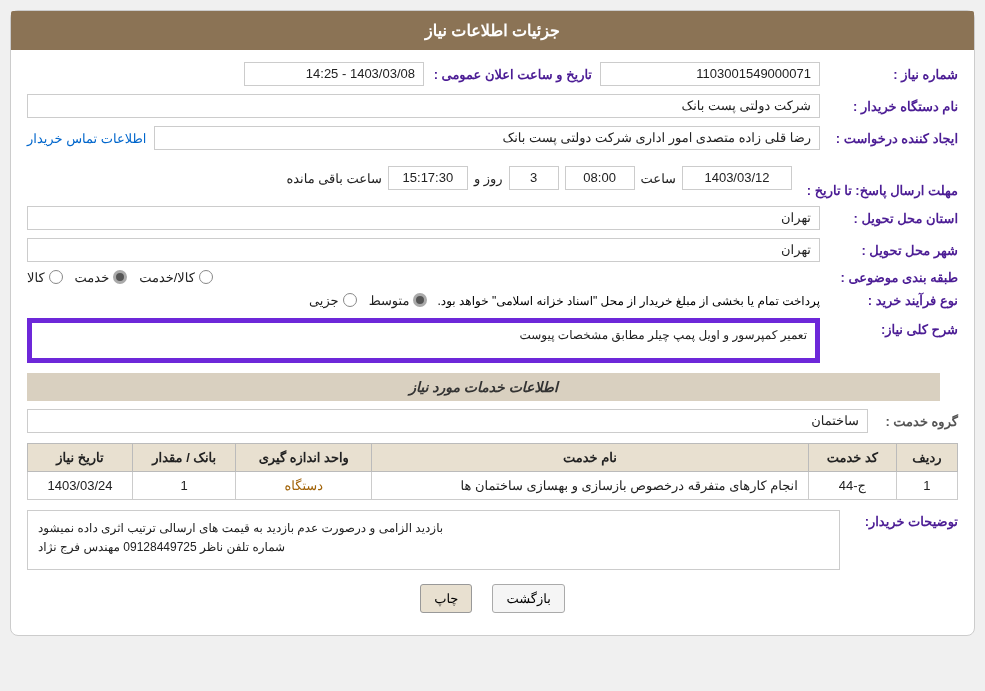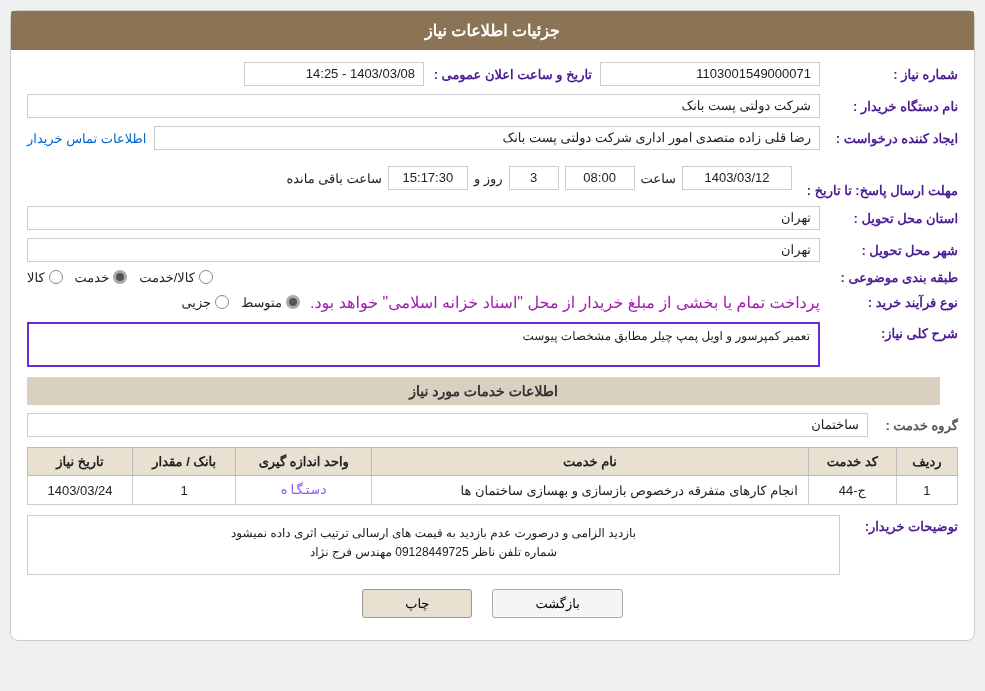--- a/index.html
+++ b/index.html
@@ -115,31 +115,32 @@
       border-radius: 50%;
       border: 1px solid #888;
       background: #fff;
       display: inline-block;
     }
     .radio-circle.selected {
       background: #555;
       border: 3px solid #aaa;
     }
     .process-note {
-      color: #a21caf;
-      font-size: 16px;
+      color: #000000;
+      font-size: 12px;
     }
     .section-header {
       background: #d9d0c0;
       color: #333;
       font-weight: bold;
       text-align: center;
       padding: 6px 12px;
       margin: 10px 18px 8px 0;
       font-size: 14px;
+      font-style: italic;
     }
     .services-label-row {
       display: flex;
       align-items: center;
       margin-bottom: 8px;
     }
     .services-label {
       color: #555;
       font-weight: bold;
       min-width: 90px;
@@ -168,55 +169,54 @@
       text-align: center;
       font-weight: bold;
       margin-left: 47px;
     }
     td {
       border: 1px solid #ccc;
       padding: 6px 10px;
       text-align: center;
     }
     td.red {
-      color: #8b5cf6;
-      font-family: Liberation Mono, monospace;
+      color: #a16207;
     }
     .notes-box {
       border: 1px solid #ccc;
       background: #fff;
       padding: 8px 10px;
       min-height: 60px;
       width: 100%;
-      text-align: center;
+      text-align: left;
       font-size: 12px;
       line-height: 1.6;
     }
     .button-row {
       display: flex;
       justify-content: center;
       gap: 20px;
       margin-top: 14px;
       padding-bottom: 10px;
     }
     .btn {
-      padding: 6px 42px;
+      padding: 6px 13px;
       font-size: 13px;
       border: 1px solid #aaa;
       background: #f5f5f5;
       cursor: pointer;
       border-radius: 3px;
       font-family: Tahoma, Arial, sans-serif;
     }
     .btn-primary {
       background: #e8e0d0;
       border: 1px solid #999;
     }
     .textarea-box {
-      border: 2px solid #6d28d9;
+      border: 5px solid #6d28d9;
       background: #fff;
       padding: 5px 8px;
       min-height: 45px;
       width: 100%;
       text-align: right;
       font-size: 12px;
     }
   </style>
 </head>
 <body>

